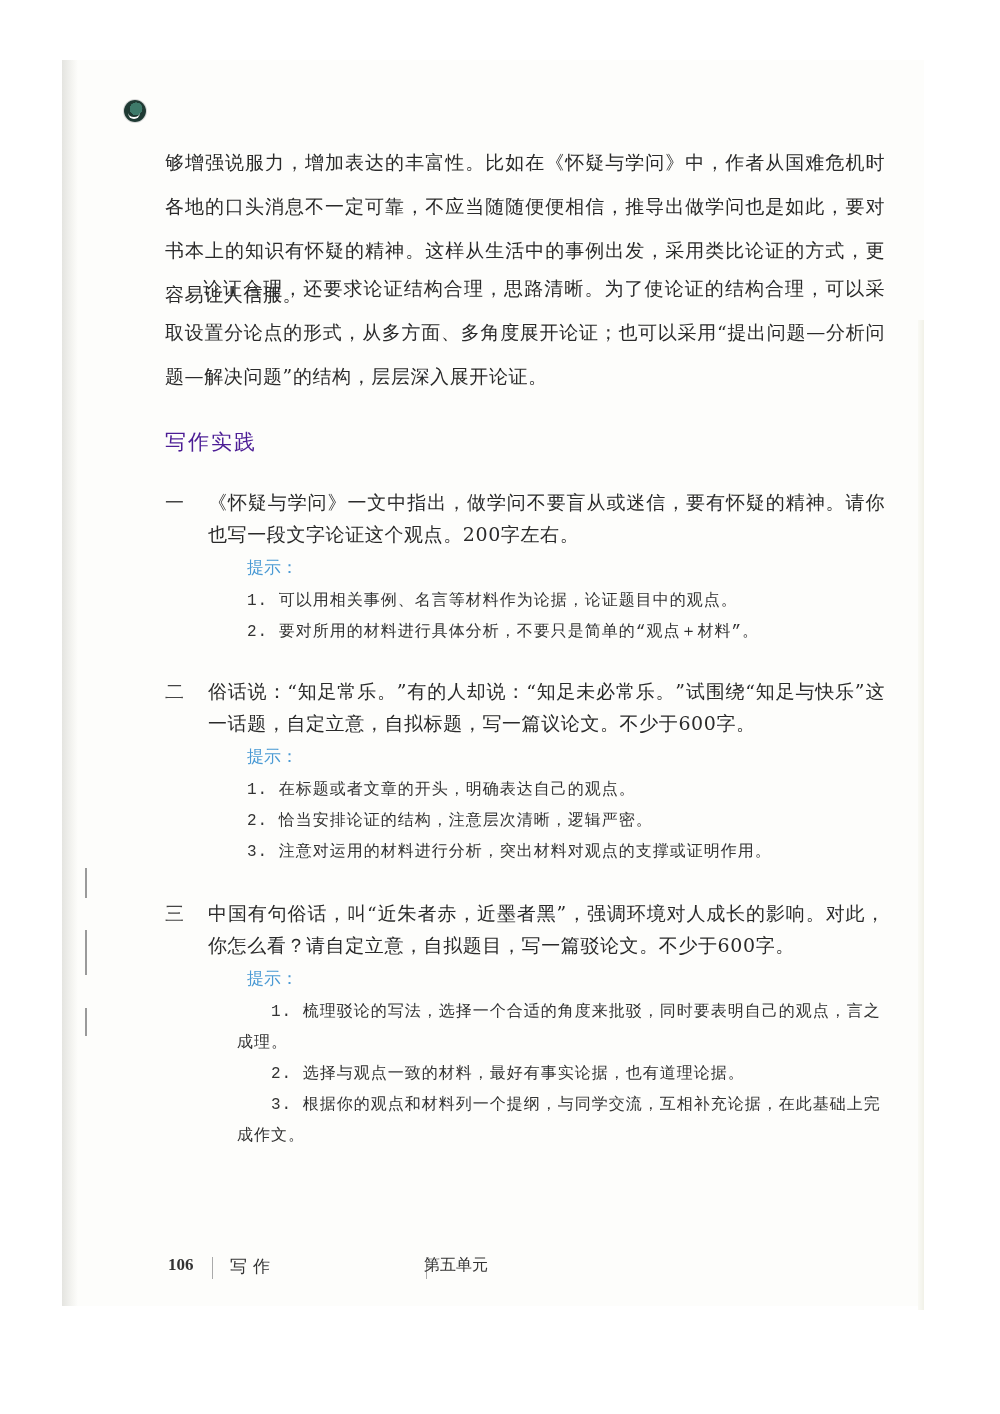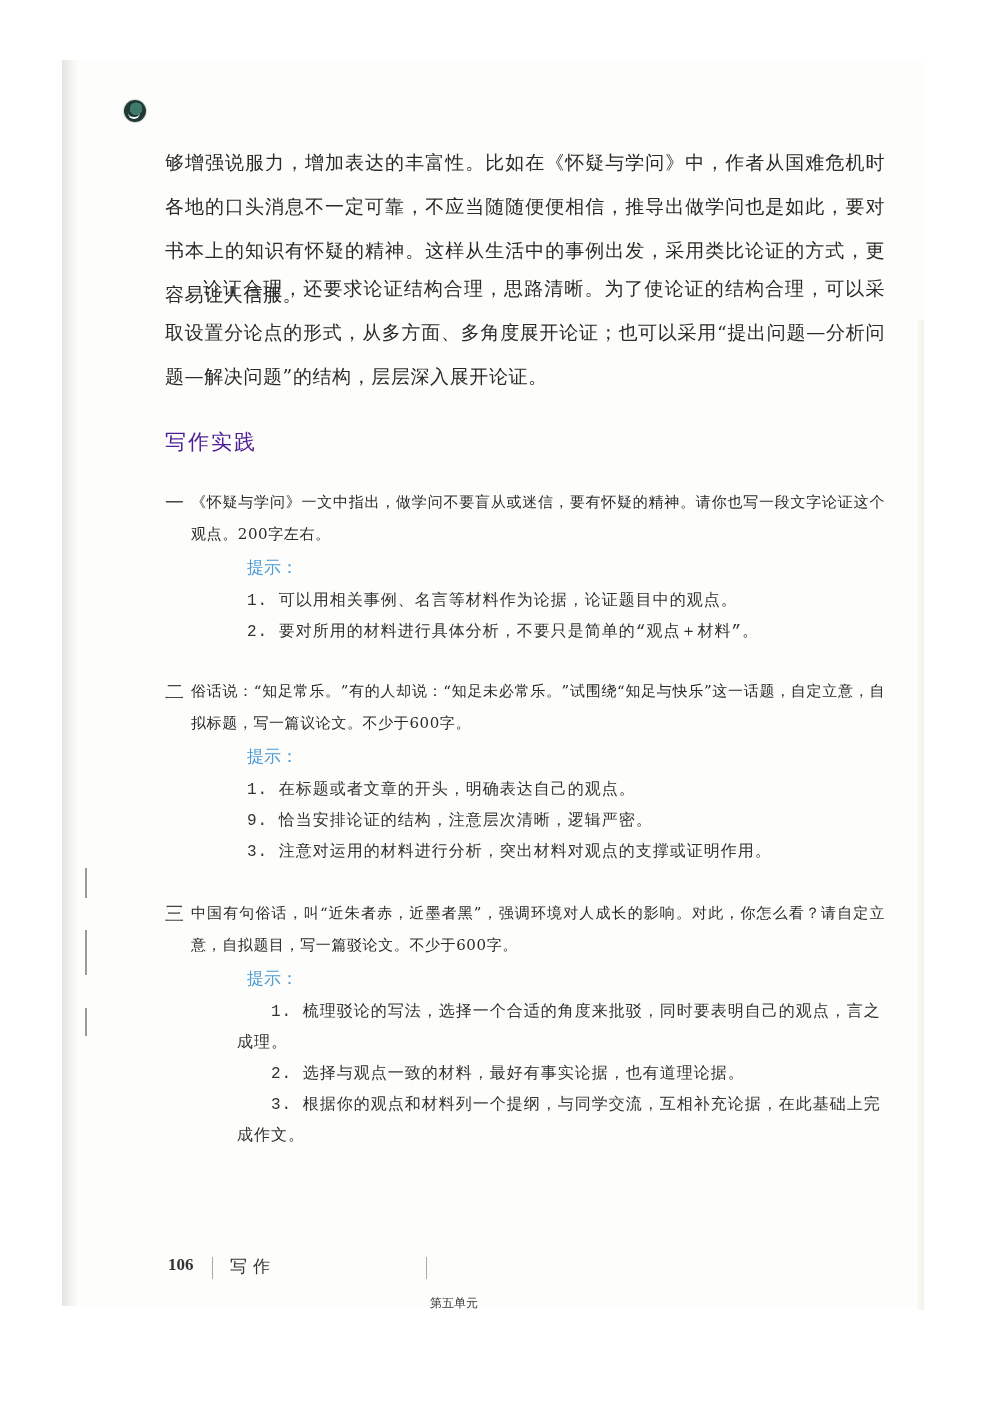--- a/index.html
+++ b/index.html
@@ -96,22 +96,22 @@
     .ex-num {
       position: absolute;
       left: 0;
       top: 0;
       width: 40px;
       font-size: 19px;
       line-height: 32px;
       color: #444;
     }
     .ex-text {
-      margin: 0 0 0 26px;
-      font-size: 15px;
+      margin: 0 0 0 43px;
+      font-size: 19px;
       line-height: 32px;
       letter-spacing: 0.6px;
       text-align: justify;
     }
     .hint-label {
       margin: 4px 0 4px 82px;
       font-size: 17px;
       line-height: 28px;
       color: #4a9ad4;
       font-family: Liberation Sans, sans-serif;
@@ -152,24 +152,23 @@
       background: #aaaaaa;
     }
     .footer .section {
       position: absolute;
       left: 62px;
       top: 0;
       letter-spacing: 6px;
     }
     .footer .unit {
       position: absolute;
-      left: 262px;
-      top: 0;
-      font-size: 12px;
-      margin-top: 40px;
+      left: 256px;
+      top: 0;
+      font-size: 16px;
     }
   </style>
 </head>
 <body>
 
 <div class="page"></div>
 <div class="page-edge-left"></div>
 <div class="page-edge-right"></div>
 
 <div class="margin-mark" style="top:868px;height:30px;"></div>
@@ -189,21 +188,21 @@
   <div class="hint-label">提示：</div>
   <div class="hint-item">1. 可以用相关事例、名言等材料作为论据，论证题目中的观点。</div>
   <div class="hint-item">2. 要对所用的材料进行具体分析，不要只是简单的“观点＋材料”。</div>
 </div>
 
 <div class="exercise" style="top:675px;">
   <span class="ex-num">二</span>
   <p class="ex-text">俗话说：“知足常乐。”有的人却说：“知足未必常乐。”试围绕“知足与快乐”这一话题，自定立意，自拟标题，写一篇议论文。不少于600字。</p>
   <div class="hint-label">提示：</div>
   <div class="hint-item">1. 在标题或者文章的开头，明确表达自己的观点。</div>
-  <div class="hint-item">9. 恰当安排论证的结构，注意层次清晰，逻辑严密。</div>
+  <div class="hint-item">2. 恰当安排论证的结构，注意层次清晰，逻辑严密。</div>
   <div class="hint-item">3. 注意对运用的材料进行分析，突出材料对观点的支撑或证明作用。</div>
 </div>
 
 <div class="exercise" style="top:897px;">
   <span class="ex-num">三</span>
   <p class="ex-text">中国有句俗话，叫“近朱者赤，近墨者黑”，强调环境对人成长的影响。对此，你怎么看？请自定立意，自拟题目，写一篇驳论文。不少于600字。</p>
   <div class="hint-label">提示：</div>
   <div class="hint-item wrap">1. 梳理驳论的写法，选择一个合适的角度来批驳，同时要表明自己的观点，言之成理。</div>
   <div class="hint-item wrap">2. 选择与观点一致的材料，最好有事实论据，也有道理论据。</div>
   <div class="hint-item wrap">3. 根据你的观点和材料列一个提纲，与同学交流，互相补充论据，在此基础上完成作文。</div>

